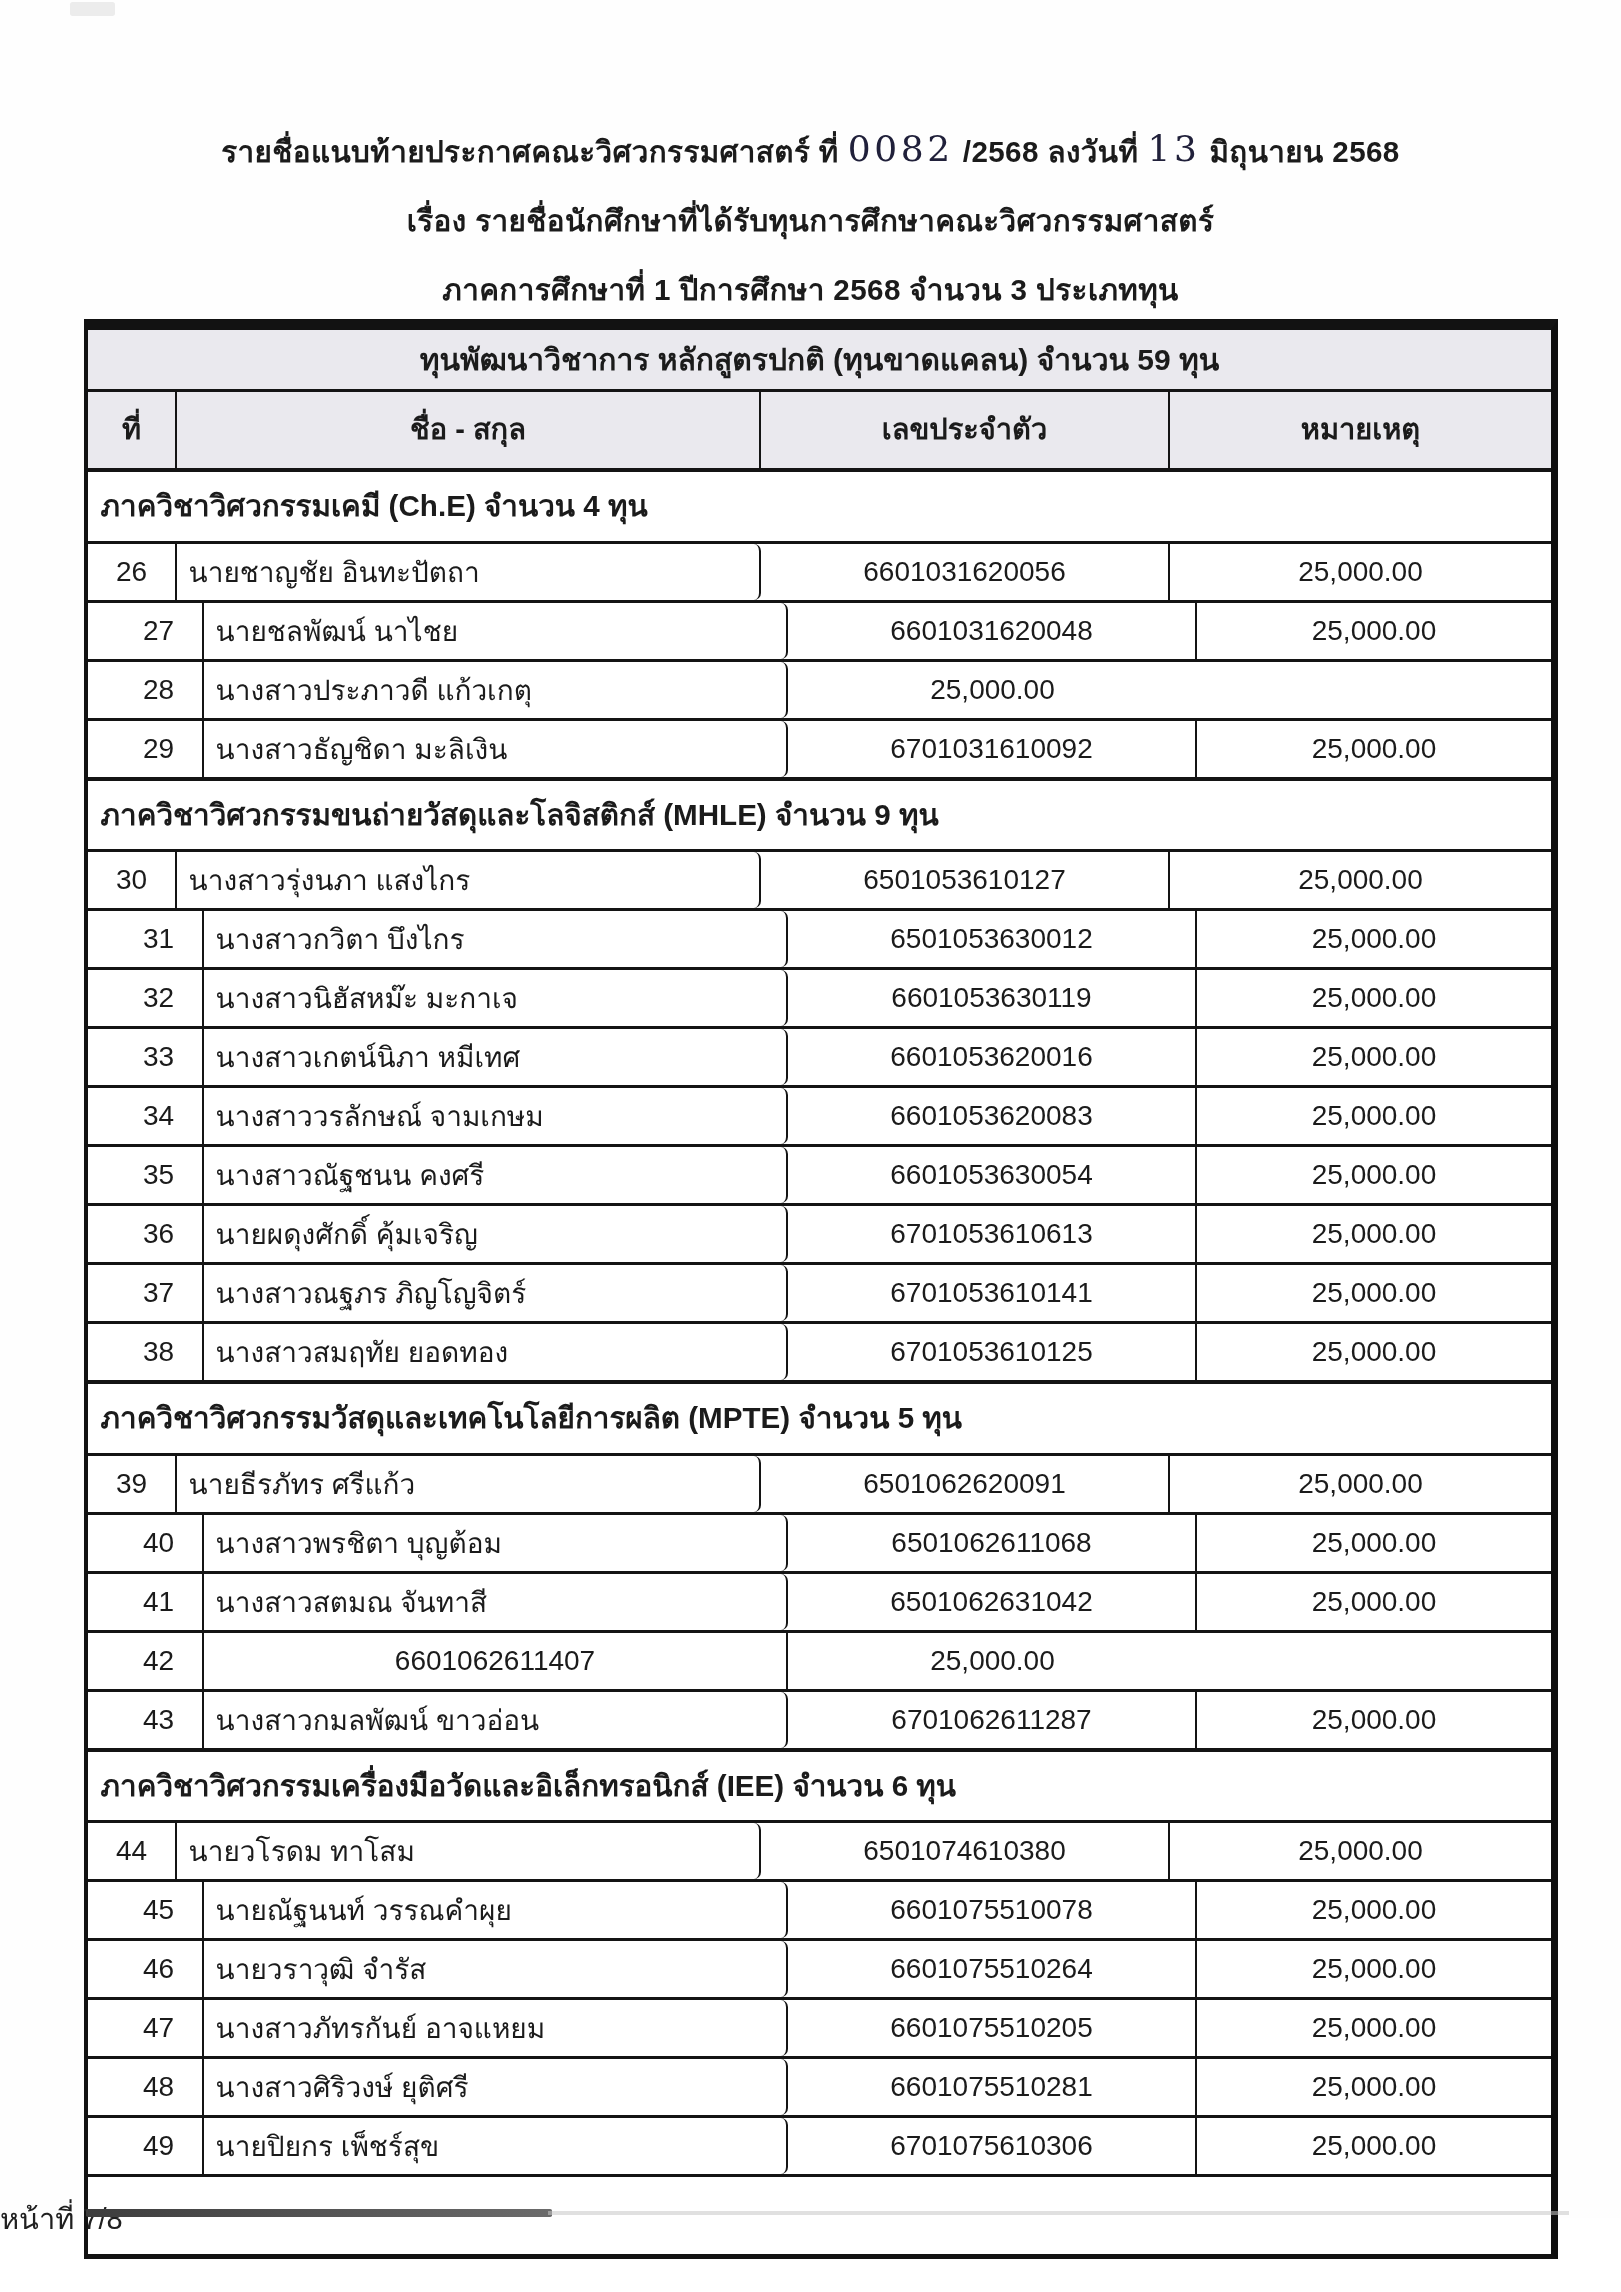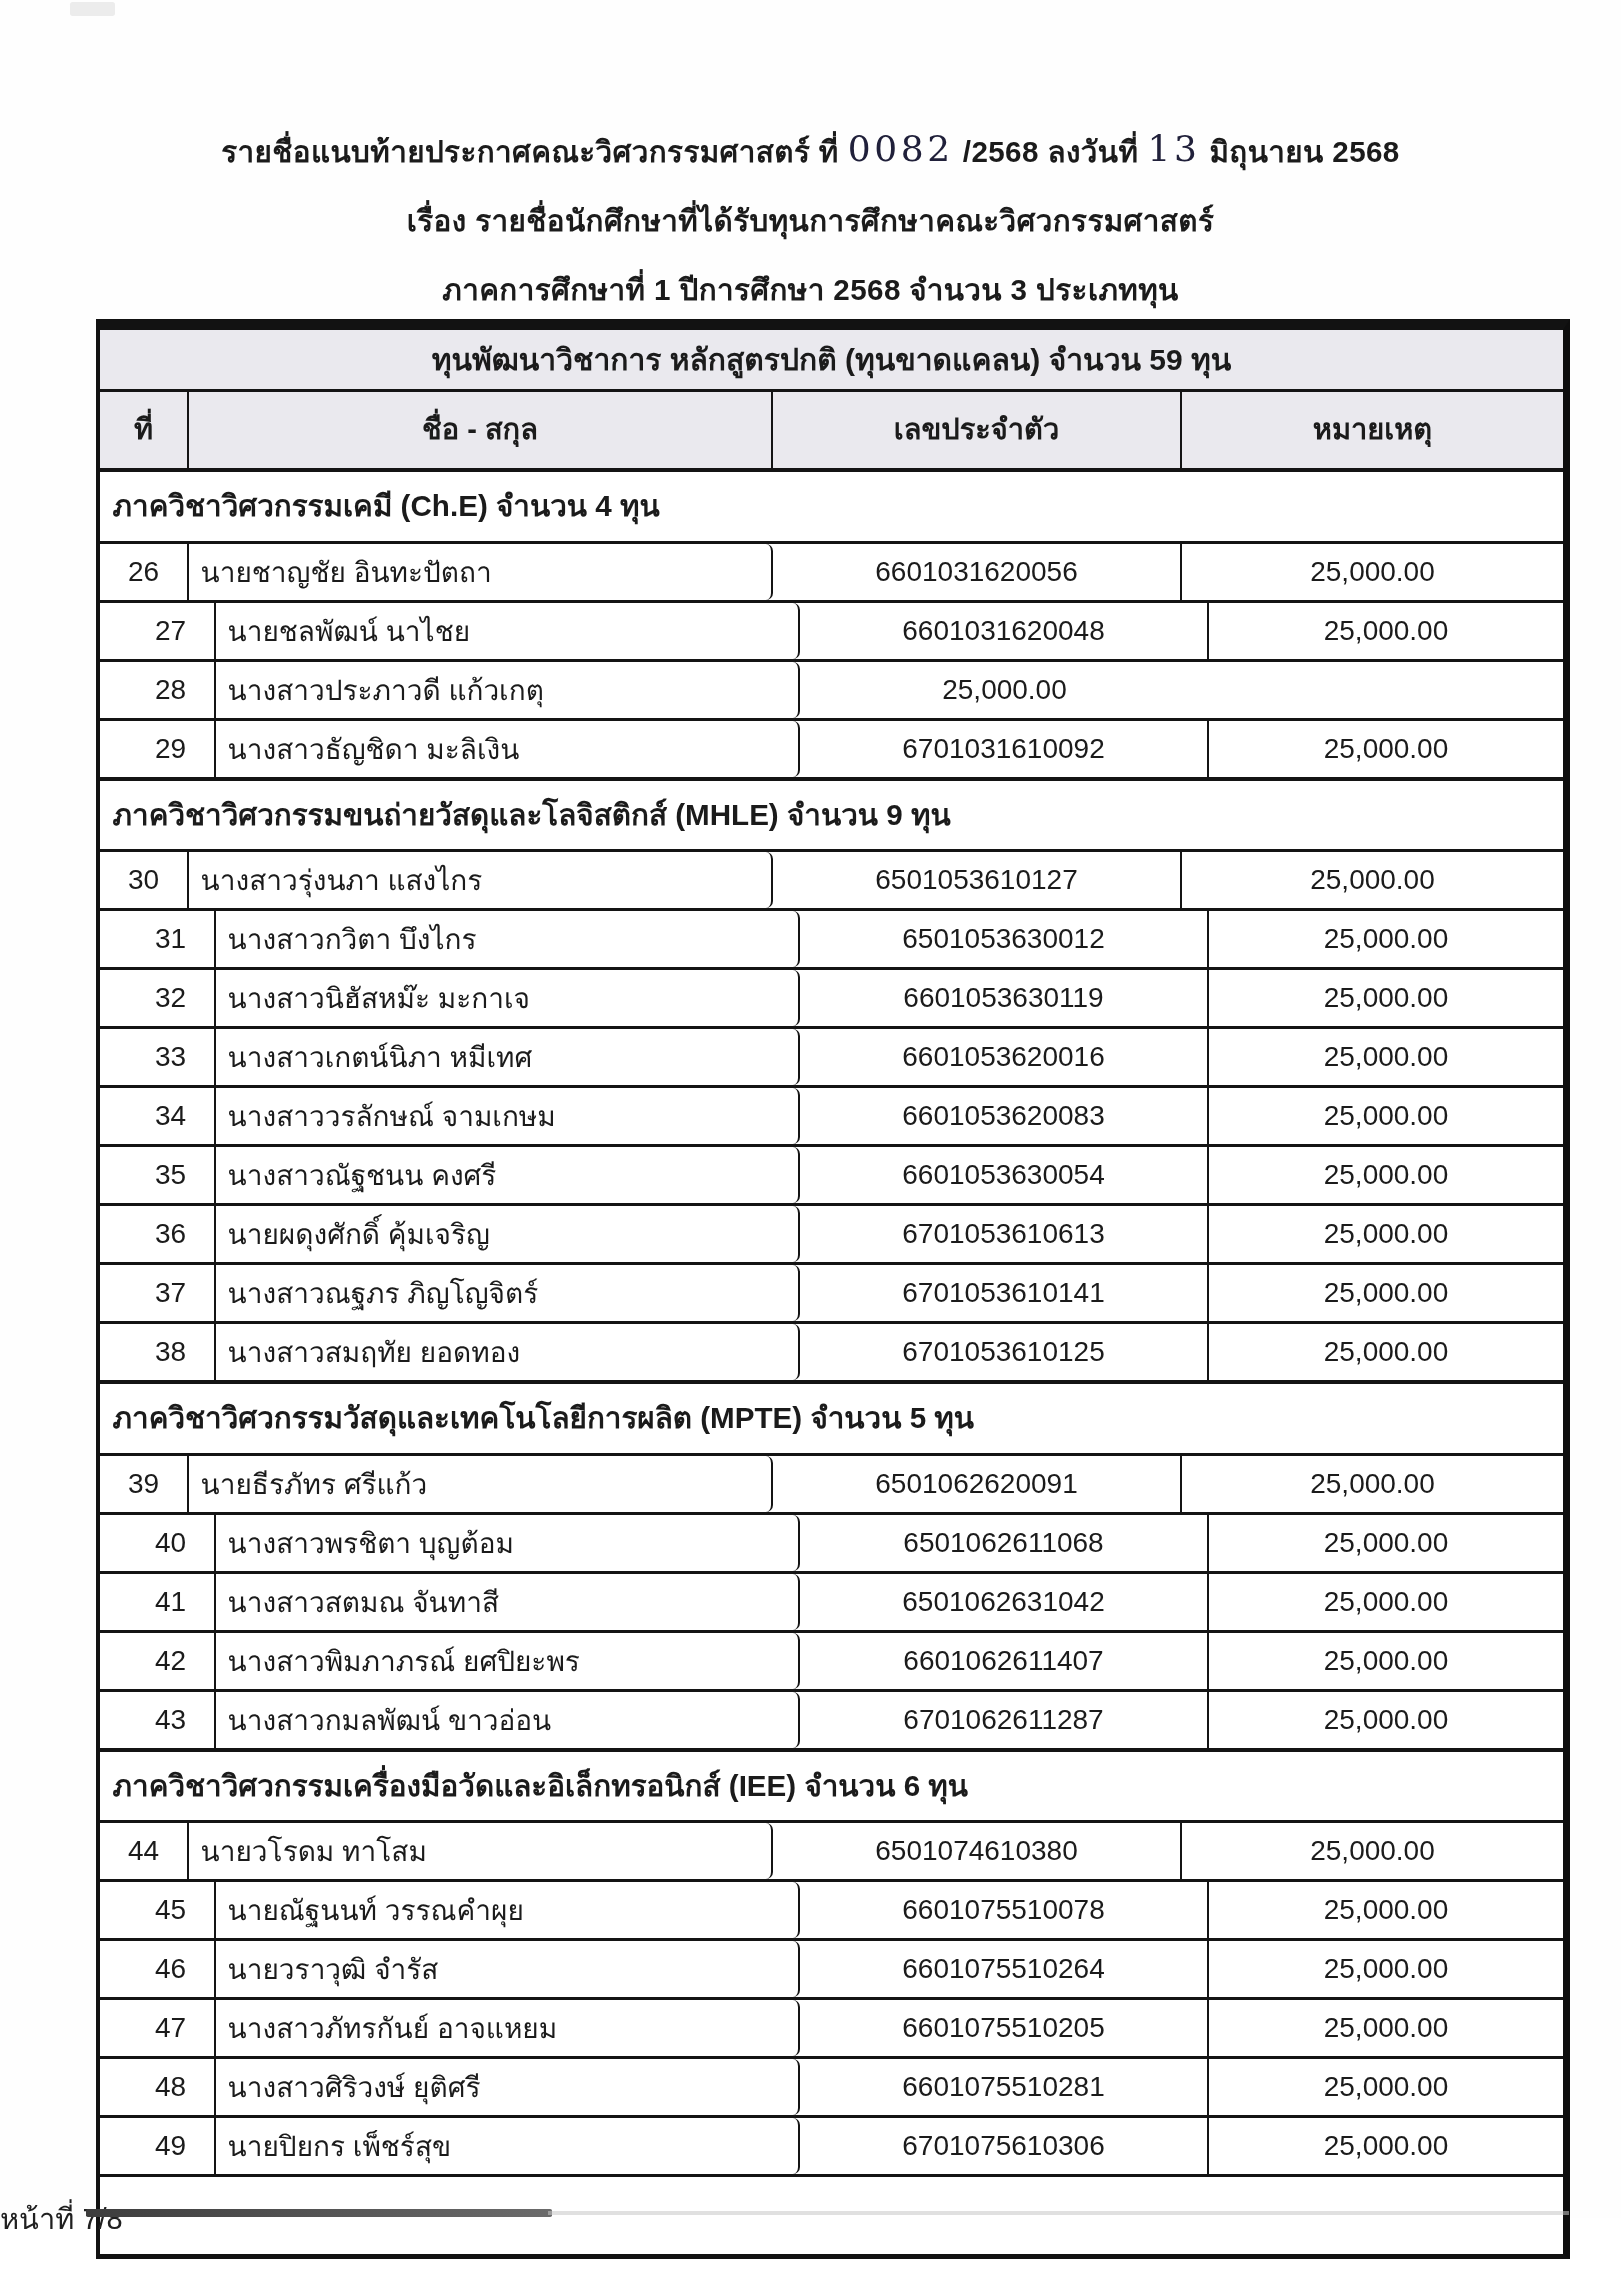--- a/index.html
+++ b/index.html
@@ -50,21 +50,20 @@
     position: absolute;
     left: 84px;
     top: 319px;
     width: 1474px;
     box-sizing: border-box;
     border-top: 11.6px solid #121212;
     border-left: 4.5px solid #121212;
     border-right: 7.2px solid #0e0e0e;
     border-bottom: 5.4px solid #121212;
     background: #ffffff;
-    margin-left: 12px;
   }
   .banner {
     background: #eae9ee;
     height: 59px;
     line-height: 59px;
     text-align: center;
     font-size: 30px;
     font-weight: bold;
     border-bottom: 3.6px solid #141414;
     white-space: nowrap;
@@ -276,21 +275,20 @@
           <div class="cell c3">25,000.00</div>
         </div>
         <div class="grid-row data-row">
           <div class="cell c0">41</div>
           <div class="cell c1">นางสาวสตมณ จันทาสี</div>
           <div class="cell c2">6501062631042</div>
           <div class="cell c3">25,000.00</div>
         </div>
         <div class="grid-row data-row">
           <div class="cell c0">42</div>
-          <div class="cell c1">นางสาวพิมภาภรณ์ ยศปิยะพร</div>
           <div class="cell c2">6601062611407</div>
           <div class="cell c3">25,000.00</div>
         </div>
         <div class="grid-row data-row">
           <div class="cell c0">43</div>
           <div class="cell c1">นางสาวกมลพัฒน์ ขาวอ่อน</div>
           <div class="cell c2">6701062611287</div>
           <div class="cell c3">25,000.00</div>
         </div>
         <div class="section-row">ภาควิชาวิศวกรรมเครื่องมือวัดและอิเล็กทรอนิกส์ (IEE) จำนวน 6 ทุน</div>

